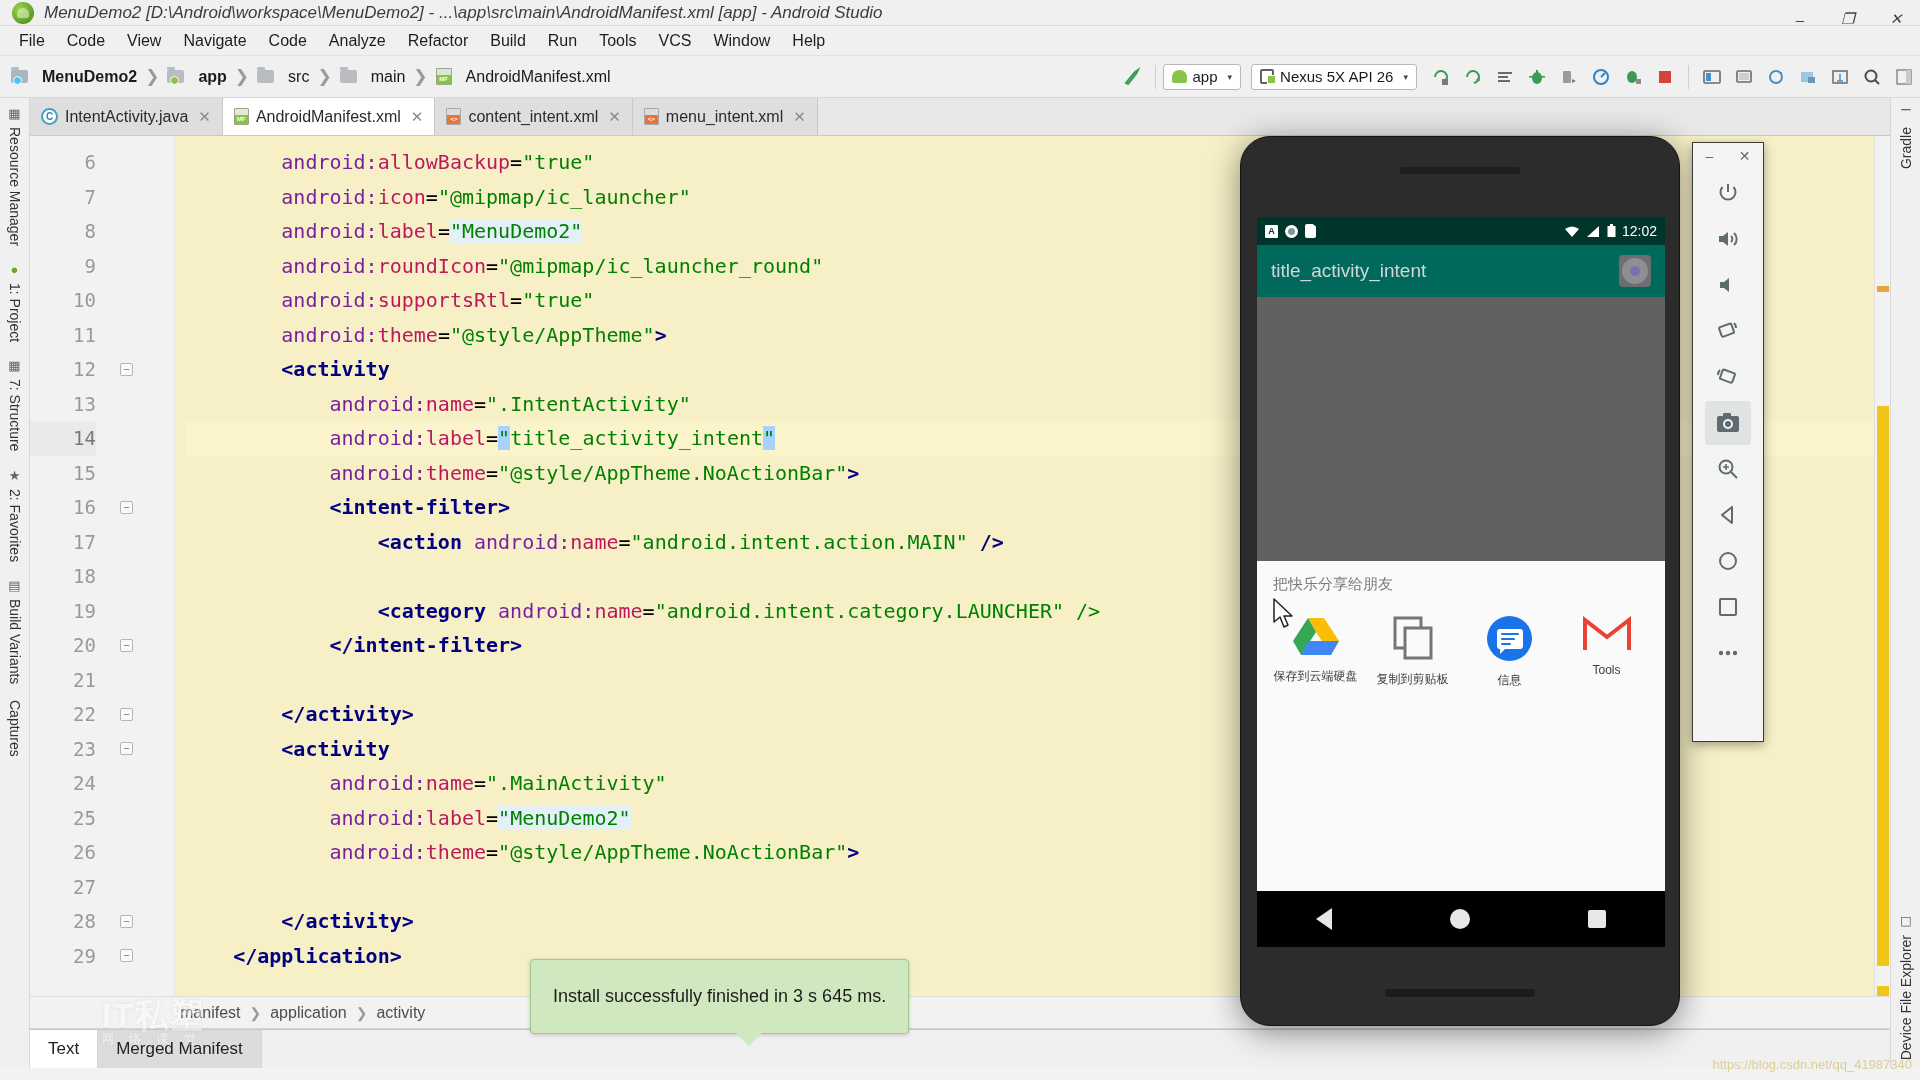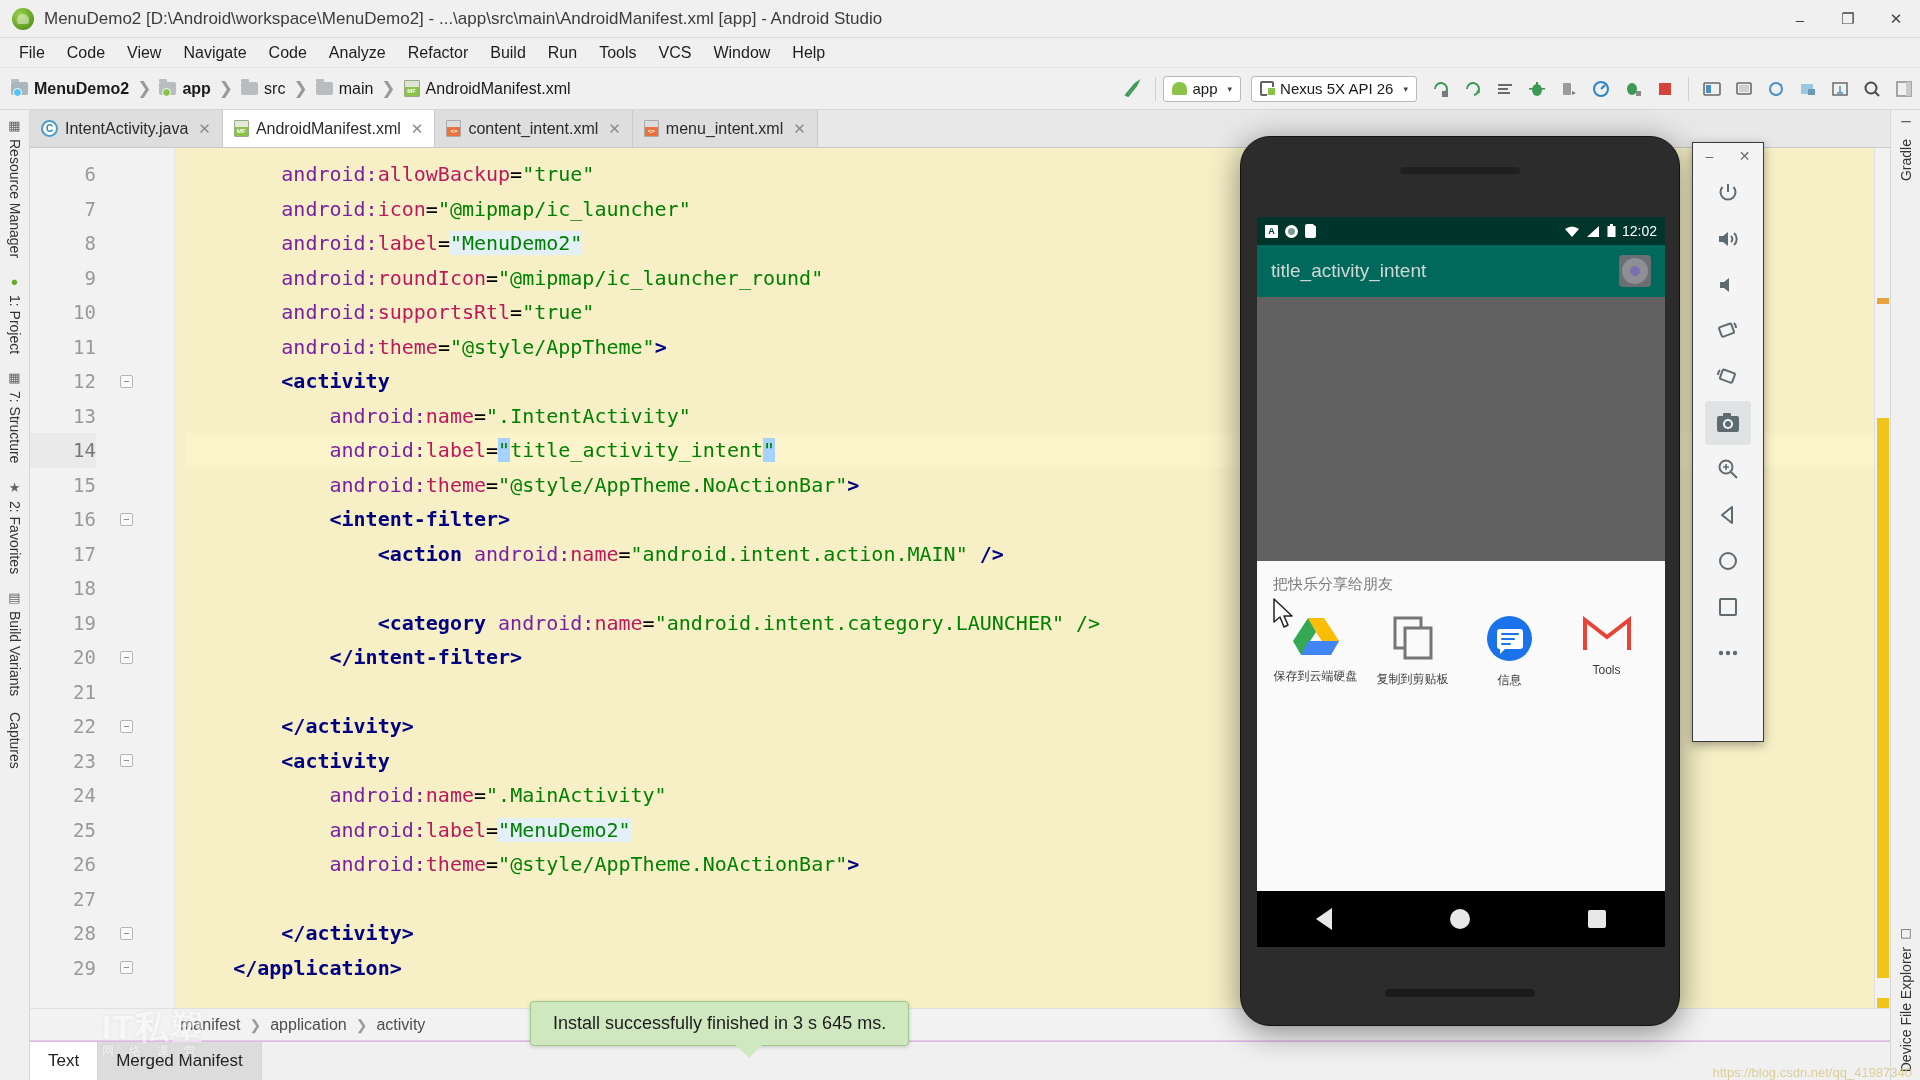--- a/index.html
+++ b/index.html
@@ -7,22 +7,22 @@
   body {
     font-family: "Liberation Sans", sans-serif;
     background:#f2f2f2;
     font-size:15px;
     color:#1a1a1a;
     -webkit-font-smoothing:antialiased;
   }
 
   
   #titlebar{
-    height:38px; background:#f0f0f0; display:flex; align-items:center;
-    border-bottom:1px solid #dcdcdc; position:relative;
+    height:26px; background:#f0f0f0; display:flex; align-items:center;
+    border-bottom:1px solid #dcdcdc; position:relative;font-style:italic;
   }
   #as-logo{
     width:22px;height:22px;margin-left:12px;margin-right:10px;border-radius:50%;
     background:radial-gradient(circle at 35% 32%, #9fd24f 0%, #6aa92a 55%, #3f7d13 100%);
     position:relative;flex:none;
   }
   #as-logo::after{
     content:"";position:absolute;left:5px;top:6px;width:12px;height:10px;
     border-radius:6px 6px 2px 2px;background:#e8f2d9;opacity:.55;
   }
@@ -42,21 +42,21 @@
     padding:3px 11px; font-size:16px; color:#1d1d1d; cursor:default;
   }
 
   
   #toolbar{
     height:42px;background:#f0f0f0;display:flex;align-items:center;
     border-bottom:1px solid #d7d7d7; padding-left:8px; position:relative;
   }
   .crumb{ display:flex;align-items:center; font-size:16px; }
   .crumb .sep{ color:#9a9a9a; margin:0 5px; font-size:17px; }
-  .crumb .node{ display:flex;align-items:center; gap:6px; padding:1px 3px; }
+  .crumb .node{ display:flex;align-items:center; gap:14px; padding:1px 3px; }
   .crumb .node.bold{ font-weight:bold; }
   .folder-ic{
     width:17px;height:13px;background:#b9bcc0;border-radius:2px;position:relative;flex:none;
   }
   .folder-ic::before{
     content:"";position:absolute;top:-3px;left:0;width:8px;height:3px;background:#b9bcc0;border-radius:1px 1px 0 0;
   }
   .folder-ic.proj{ background:#a9b6bd; }
   .folder-ic.proj::after{
     content:"";position:absolute;left:2px;bottom:-2px;width:7px;height:7px;border-radius:50%;
@@ -198,27 +198,27 @@
   .btab.inactive{ background:#dcdcdc; }
 
   
   #watermark{
     position:absolute;left:72px;bottom:22px;font-size:34px;font-weight:bold;color:#ffffff;
     opacity:.45;letter-spacing:1px;pointer-events:none;line-height:1.05;
     text-shadow:0 0 3px rgba(120,120,120,.4);
   }
   #watermark small{ display:block;font-size:12px;letter-spacing:6px; }
   #wm-url{
-    position:absolute;right:8px;bottom:0;font-size:13px;color:#d8c88a;opacity:.85;
+    position:absolute;right:8px;bottom:8px;font-size:13px;color:#d8c88a;opacity:.85;
   }
 
   
   #install-tip{
     position:absolute;left:500px;bottom:34px;background:#cfe8c0;border:1px solid #9fc98a;
-    border-radius:4px;padding:11px 22px;font-size:18px;color:#1c1c1c;white-space:nowrap;
+    border-radius:4px;padding:26px 22px;font-size:18px;color:#1c1c1c;white-space:nowrap;
     box-shadow:0 1px 4px rgba(0,0,0,.18);z-index:40;
   }
   #install-tip::after{
     content:"";position:absolute;left:205px;bottom:-13px;width:0;height:0;
     border-left:13px solid transparent;border-right:13px solid transparent;border-top:13px solid #cfe8c0;
   }
 
   
   #emulator{
     position:absolute; left:1240px; top:136px; width:440px; height:890px; z-index:30;

